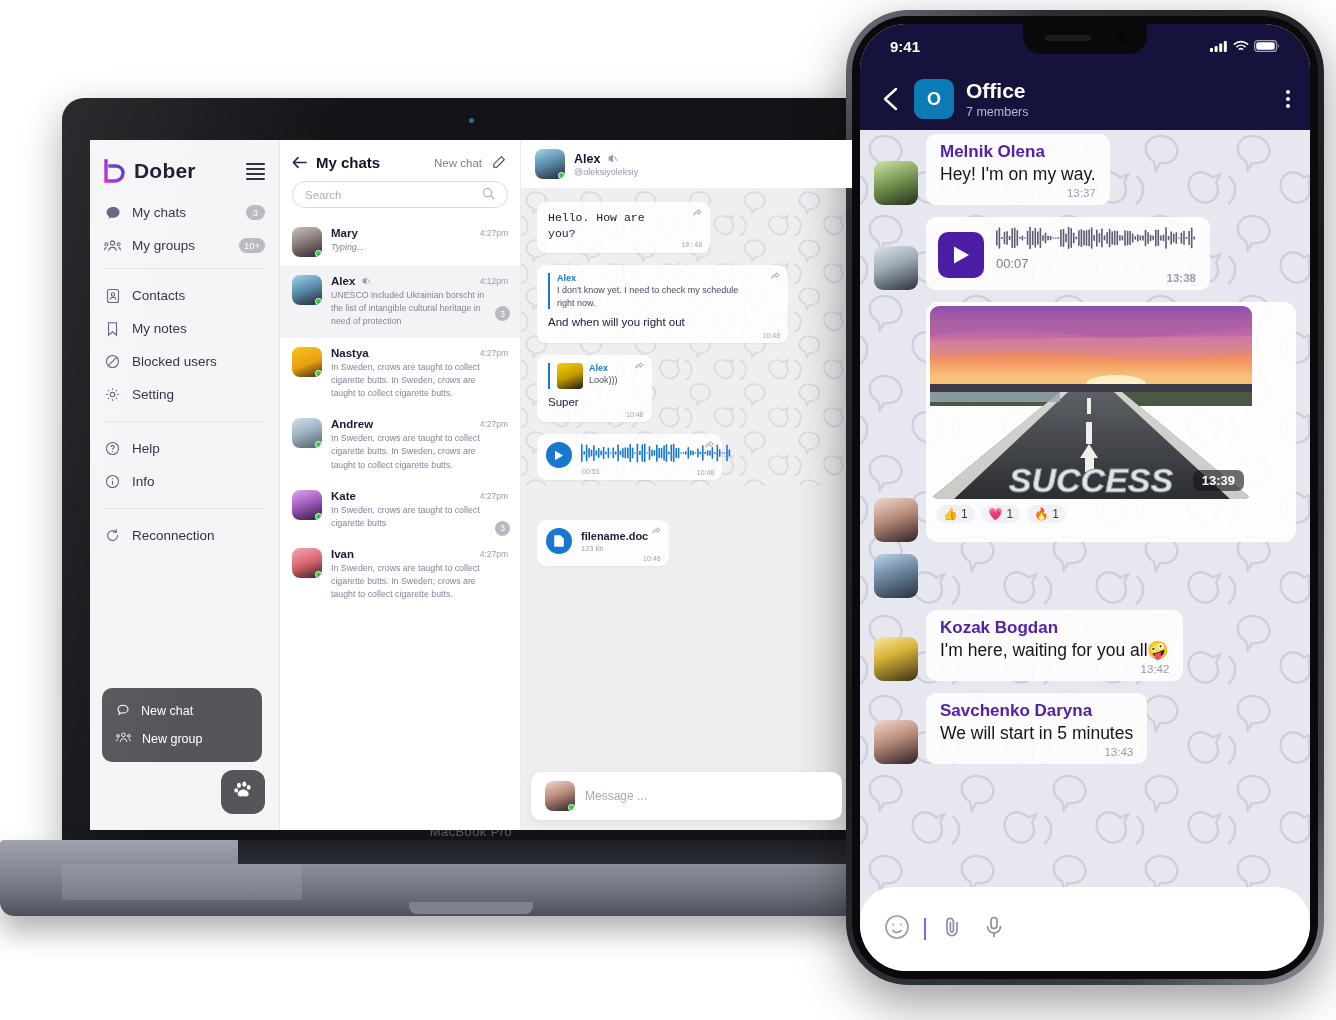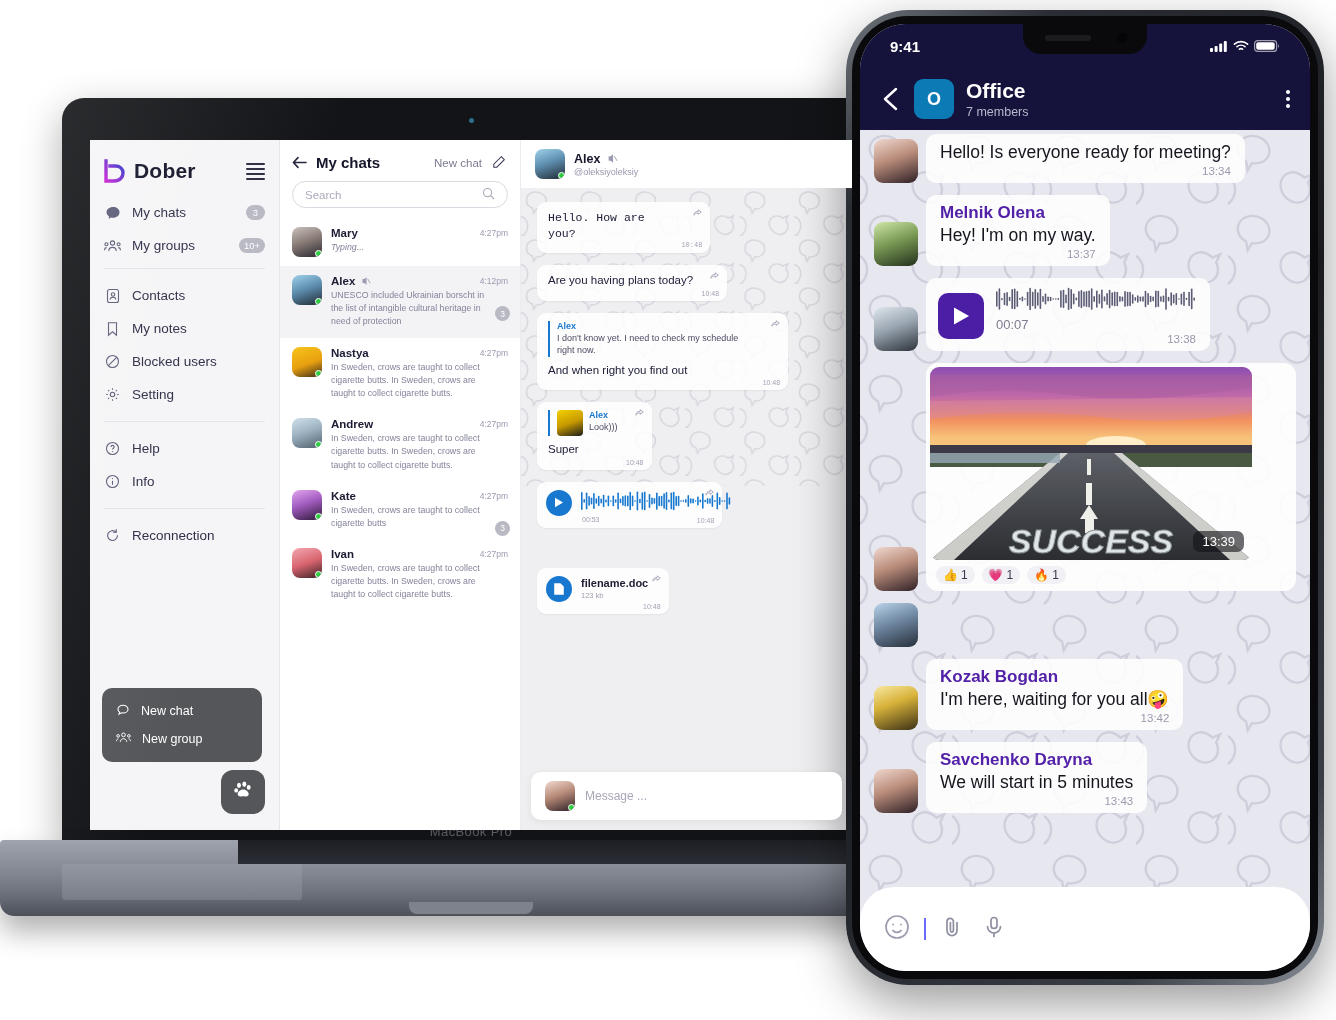--- a/index.html
+++ b/index.html
@@ -177,24 +177,24 @@
   .pbub { background:rgba(255,255,255,.88); border-radius:10px; padding:8px 14px 6px 14px;
           max-width:330px; position:relative; }
   .pbub .pn { font-size:17px; font-weight:700; color:#5321a8; margin-bottom:2px; }
   .pbub .pt { font-size:17.5px; color:#15151e; line-height:1.25; }
   .pbub .ptm { font-size:11.5px; color:#9a9aad; text-align:right; margin-top:1px; }
   .pvoice { display:flex; align-items:center; gap:12px; padding:9px 14px 6px 12px; }
   .pplay { width:46px; height:46px; border-radius:10px; background:#4b1ea5; flex:none;
            display:flex; align-items:center; justify-content:center; }
   .pvmeta { flex:1; }
   .pvdur { font-size:13px; color:#7c7c90; margin-top:2px; }
-  .pimgbub { background:rgba(255,255,255,.9); border-radius:12px; padding:4px 4px 0 4px; width:370px; }
+  .pimgbub { background:rgba(255,255,255,.9); border-radius:12px; padding:4px 4px 12px 4px; width:370px; }
   .pimg { width:322px; height:193px; border-radius:9px; overflow:hidden; position:relative; }
   .pimg .tstamp { position:absolute; right:8px; bottom:8px; background:rgba(20,20,25,.62); color:#fff;
-                  font-size:13px; font-weight:400; border-radius:7px; padding:3px 9px; }
+                  font-size:13px; font-weight:700; border-radius:7px; padding:3px 9px; }
   .reacts { display:flex; gap:7px; padding:6px 6px 7px 6px; }
   .react { display:flex; align-items:center; gap:3px; background:#f0f0f5; border-radius:10px;
            padding:2px 7px; font-size:12px; color:#3a3a4c; cursor:pointer; }
 
   .ph-comp { position:absolute; left:0; right:0; bottom:0; height:84px; background:#fff;
              border-radius:34px 34px 46px 46px; display:flex; align-items:center; gap:14px;
              padding:0 24px; z-index:10; }
   .ph-comp .ph-ph { font-size:19px; color:#b5b5c4; flex:1; }
   .caret { width:2px; height:22px; background:#6b6bff; }
   .ph-icons { display:flex; gap:18px; color:#8e8ea2; }
@@ -547,40 +547,31 @@
             <div class="msgs" id="desk-msgs">
                 <div class="bub" style="max-width: 58%; font-family: Liberation Mono, monospace;">
                   <span class="fw">
                     <svg width="9" height="9" viewBox="0 0 12 12" fill="none" stroke="currentColor" stroke-width="1.1" stroke-linejoin="round">
                       <path d="M7 2.4l4 3-4 3V6.6C4 6.6 2 7.6 1.3 9.6 1.1 6.6 2.8 4.6 7 4.4z"></path>
                     </svg>
                   </span>
       <div class="txt">Hello. How are you?</div>
       <span class="tm">10:48</span>
                 </div>
-                <div class="bub">
-                  <span class="fw">
-                    <svg width="9" height="9" viewBox="0 0 12 12" fill="none" stroke="currentColor" stroke-width="1.1" stroke-linejoin="round">
-                      <path d="M7 2.4l4 3-4 3V6.6C4 6.6 2 7.6 1.3 9.6 1.1 6.6 2.8 4.6 7 4.4z"></path>
-                    </svg>
-                  </span>
-      <div class="txt">Are you having plans today?</div>
-      <span class="tm">10:48</span>
-                </div>
                 <div class="bub" style="width: 86%;">
                   <span class="fw">
                     <svg width="9" height="9" viewBox="0 0 12 12" fill="none" stroke="currentColor" stroke-width="1.1" stroke-linejoin="round">
                       <path d="M7 2.4l4 3-4 3V6.6C4 6.6 2 7.6 1.3 9.6 1.1 6.6 2.8 4.6 7 4.4z"></path>
                     </svg>
                   </span>
       <div class="quote">
         <div class="qn">Alex</div>
         <div class="qt">I don't know yet. I need to check my schedule right now.</div>
       </div>
-      <div class="txt">And when right you find out</div>
+      <div class="txt">And when will you right out</div>
       <span class="tm">10:48</span>
                 </div>
                 <div class="bub" style="max-width: 48%;">
                   <span class="fw">
                     <svg width="9" height="9" viewBox="0 0 12 12" fill="none" stroke="currentColor" stroke-width="1.1" stroke-linejoin="round">
                       <path d="M7 2.4l4 3-4 3V6.6C4 6.6 2 7.6 1.3 9.6 1.1 6.6 2.8 4.6 7 4.4z"></path>
                     </svg>
                   </span>
       <div class="quote withimg">
         <div class="qimg carimg"></div>
@@ -773,28 +764,20 @@
             <use href="#pb" x="4" y="4" transform="rotate(16 25 22)"></use>
             <use href="#pb" x="48" y="38" transform="rotate(-128 69 56)"></use>
             <use href="#pb" x="-30" y="42" transform="rotate(100 -9 60)"></use>
           </pattern>
         </defs>
         <rect width="450" height="790" fill="#e7e7ef"></rect>
         <rect width="450" height="790" fill="url(#ppat)"></rect>
       </svg>
       <div class="ph-msgs" id="phone-msgs">
           <div class="prow">
-            <div class="pav a7"></div>
-            <div class="pbub">
-
-      <div class="pt">Hello! Is everyone ready for meeting?</div>
-      <div class="ptm">13:34</div>
-            </div>
-          </div>
-          <div class="prow">
             <div class="pav a9"></div>
             <div class="pbub">
       <div class="pn">Melnik Olena</div>
       <div class="pt">Hey! I'm on my way.</div>
       <div class="ptm">13:37</div>
             </div>
           </div>
           <div class="prow">
             <div class="pav a10"></div>
             <div class="pbub pvoice">
@@ -878,21 +861,21 @@
                     <rect x="179.5" y="6.0" width="1.6" height="12.0" rx="0.8" fill="#5b5b74"></rect>
                     <rect x="182.1" y="11.3" width="1.6" height="1.5" rx="0.8" fill="#5b5b74"></rect>
                     <rect x="184.6" y="6.4" width="1.6" height="11.3" rx="0.8" fill="#5b5b74"></rect>
                     <rect x="187.2" y="4.8" width="1.6" height="14.3" rx="0.8" fill="#5b5b74"></rect>
                     <rect x="189.7" y="10.8" width="1.6" height="2.3" rx="0.8" fill="#5b5b74"></rect>
                     <rect x="192.3" y="4.7" width="1.6" height="14.6" rx="0.8" fill="#5b5b74"></rect>
                     <rect x="194.9" y="1.5" width="1.6" height="20.9" rx="0.8" fill="#5b5b74"></rect>
                     <rect x="197.4" y="10.4" width="1.6" height="3.3" rx="0.8" fill="#5b5b74"></rect>
                   </svg></span>
         <span class="pvdur" style="display:block;">00:07</span>
-        <span class="ptm" style="display:block;">13:38</span>
+        <span class="ptm" style="display:block;font-weight:bold;">13:38</span>
       </span>
             </div>
           </div>
           <div class="prow">
             <div class="pav a7"></div>
             <div class="pimgbub">
       <div class="pimg">
         <svg width="322" height="193" viewBox="0 0 322 193" preserveAspectRatio="none">
           <defs>
             <linearGradient id="sky" x1="0" y1="0" x2="0" y2="1">

